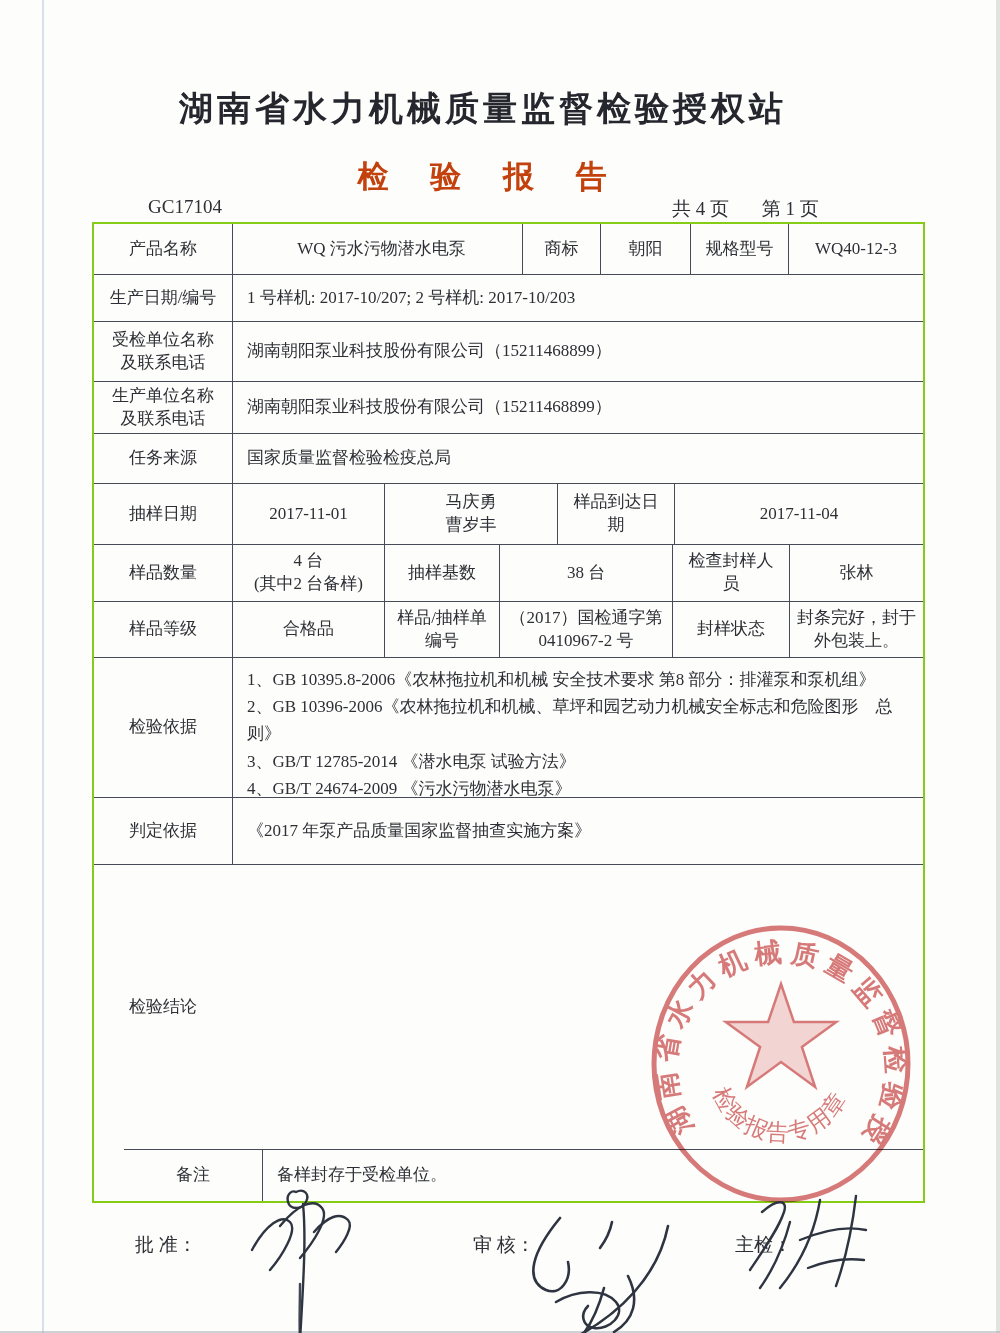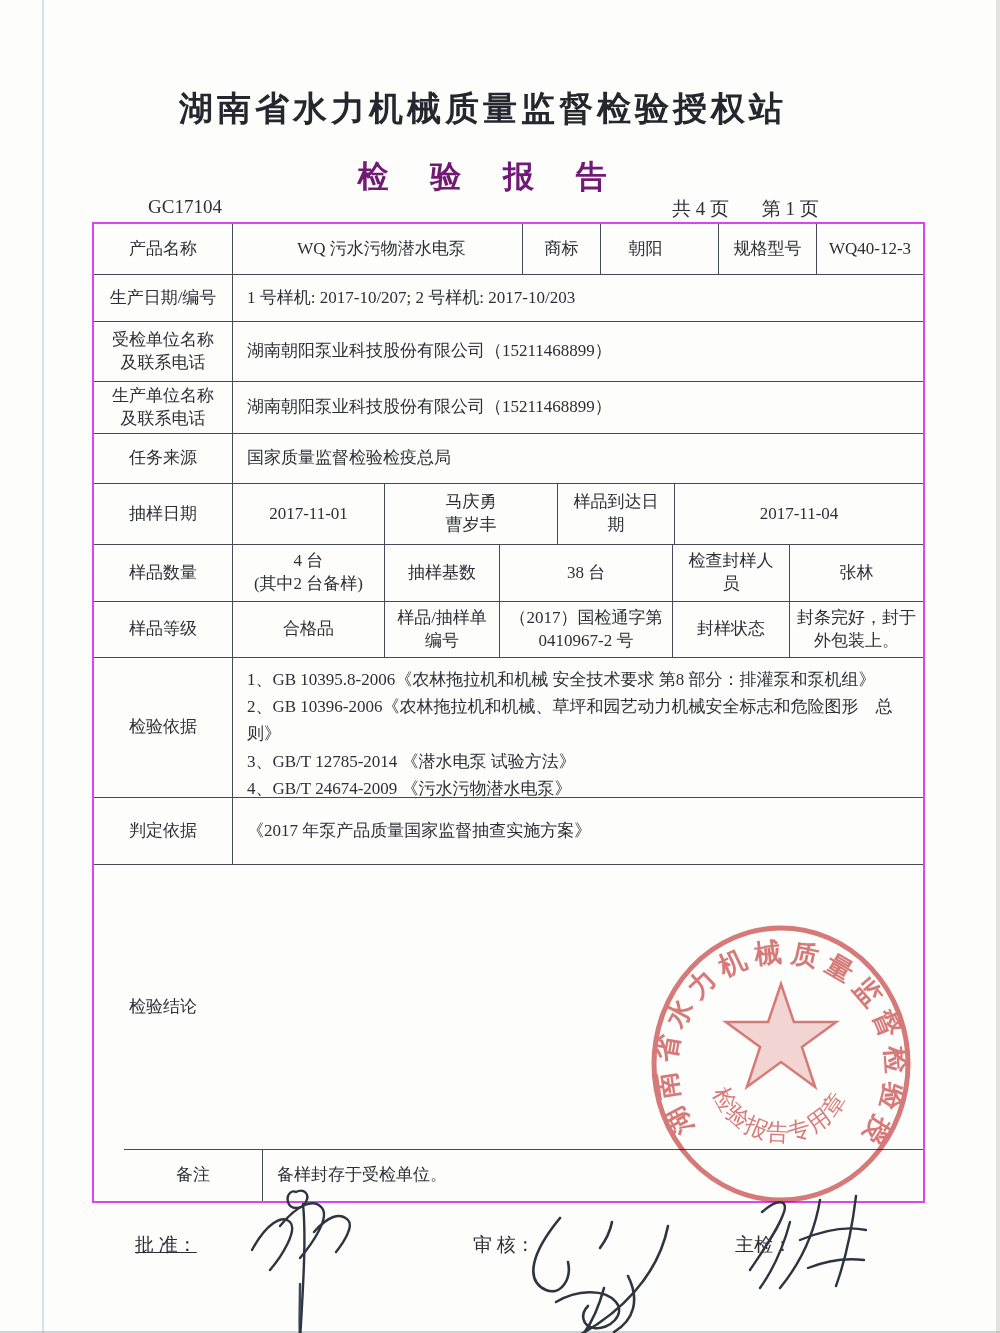--- a/index.html
+++ b/index.html
@@ -10,49 +10,49 @@
     font-family:"Liberation Serif","DejaVu Serif",serif;
     color:#2e2f36;
     overflow:hidden;
   }
   .scan-fold { position:absolute; left:42px; top:0; width:2px; height:100%; background:#ccd6e6; opacity:.75; }
   .scan-edge-bottom { position:absolute; left:0; bottom:0; width:100%; height:2px; background:#9aa0a8; opacity:.45; }
   .scan-edge-right { position:absolute; right:0; top:0; width:4px; height:100%; background:#e3e3e0; }
 
   .header { position:absolute; left:0; top:0; width:966px; text-align:center; }
   .org-title { margin-top:86px; font-size:34px; font-weight:bold; letter-spacing:4px; color:#26272e; }
-  .report-title { margin-top:24px; font-size:31px; font-weight:bold; letter-spacing:2px; word-spacing:30px; color:#701a75; }
+  .report-title { margin-top:24px; font-size:31px; font-weight:bold; letter-spacing:2px; word-spacing:30px; color:#c2410c; }
 
   .meta-row { position:absolute; top:196px; left:0; width:1000px; font-size:19px; }
   .report-no { position:absolute; left:148px; top:0; }
   .page-info { position:absolute; left:672px; top:0; }
   .page-info span { margin-right:28px; }
   .page-info span:last-child { margin-right:0; }
 
   .report-table {
     position:absolute; left:92px; top:222px; width:833px;
-    border:2px solid #d946ef;
+    border:2px solid #84cc16;
     font-size:17px;
   }
   .tr { display:flex; border-top:1px solid #474b58; }
   .tr:first-child { border-top:none; }
   .td {
     border-left:1px solid #474b58;
     display:flex; align-items:center; justify-content:center;
     text-align:center; padding:2px 6px; line-height:1.35;
   }
   .td:first-child { border-left:none; }
   .td.left { justify-content:flex-start; text-align:left; padding-left:14px; }
   .td.grow { flex:1; }
   .preline { white-space:pre-line; }
   .c-label { width:138px; flex:none; }
   .cA2 { width:290px; flex:none;padding-left:14px; }
   .cA3 { width:78px;  flex:none; }
   .cA4 { width:90px;  flex:none; }
-  .cA5 { width:98px;  flex:none;margin-left:28px; }
+  .cA5 { width:98px;  flex:none; }
   .cB2 { width:152px; flex:none; }
   .cB3 { width:115px; flex:none; }
   .cB4 { width:173px; flex:none; }
   .cB5 { width:117px; flex:none; }
   .r1 { height:50px; } .r2 { height:47px; } .r3 { height:60px; } .r4 { height:52px; }
   .r5 { height:50px; } .r6 { height:61px; } .r7 { height:57px; } .r8 { height:56px; }
   .r9 { height:140px; } .r10 { height:67px;justify-content:center; } .r11 { height:285px; } .r12 { height:52px;margin-left:30px; }
 
   .basis-cell { display:block; padding:8px 10px 6px 14px; line-height:1.6; text-align:left; }
   .basis-line { white-space:pre-line; }
@@ -65,21 +65,21 @@
   }
   .seal-note { position:absolute; top:198px; right:95px; z-index:3; font-size:17px; }
   .issue-date { position:absolute; top:228px; right:48px; z-index:3; font-size:18px; }
 
   .stamp {
     position:absolute; left:645px; top:922px; width:272px; height:285px;
     z-index:1; opacity:.8; mix-blend-mode:multiply; pointer-events:none;
   }
 
   .footer-sign { position:absolute; top:1232px; left:0; width:1000px; font-size:19px; }
-  .sign-approve { position:absolute; left:135px;text-decoration:underline; }
+  .sign-approve { position:absolute; left:135px; }
   .sign-review  { position:absolute; left:473px; }
   .sign-inspect { position:absolute; left:735px; }
 
   .signatures { position:absolute; left:0; top:0; width:1000px; height:1333px; z-index:4; pointer-events:none; }
 </style>
 </head>
 <body>
 
 <div class="scan-fold"></div>
 <div class="scan-edge-right"></div>

